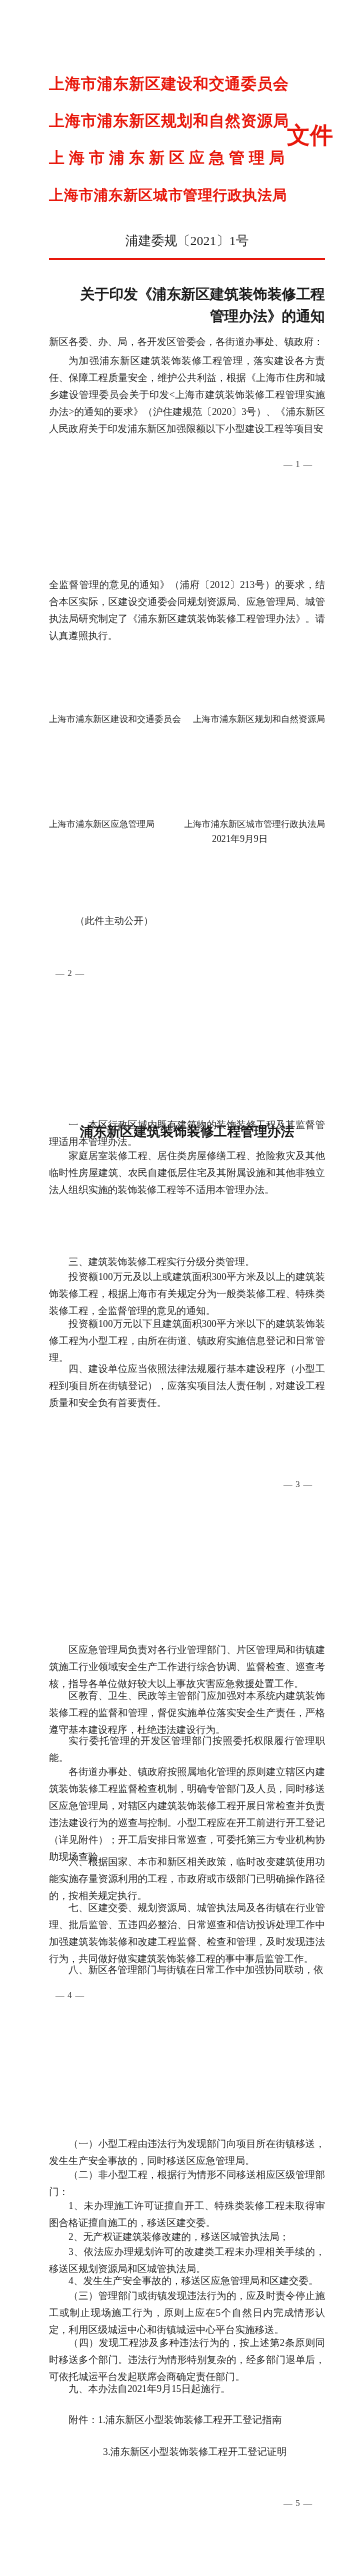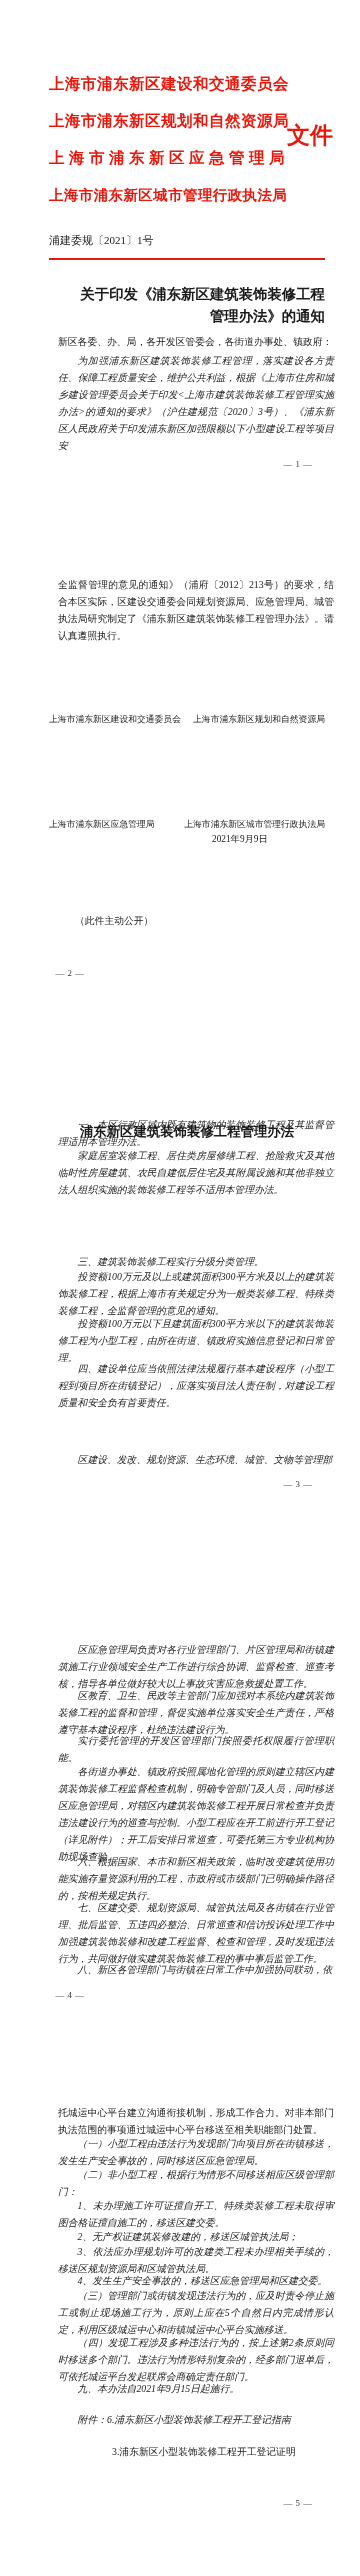--- a/index.html
+++ b/index.html
@@ -11,33 +11,33 @@
     overflow:hidden;
   }
   
   .red-line { position:absolute; left:49px; width:241px; color:var(--red);
     font-weight:700; font-size:15.5px; line-height:24px; white-space:nowrap; }
   .ls1 { letter-spacing:0.5px; }
   .ls-wide { letter-spacing:4.5px; }
   .red-line.small { font-size:14.4px; letter-spacing:0.5px; }
   .wenjian { position:absolute; left:287px; top:123px; color:var(--red);
     font-weight:700; font-size:23px; line-height:26px; }
-  .docnum { position:absolute; left:49px; top:234px; width:276px; text-align:left;
-    font-size:11px; line-height:13.4px; }
+  .docnum { position:absolute; left:49px; top:234px; width:276px; text-align:center;
+    font-size:13px; line-height:13.4px; }
   .redrule { position:absolute; left:49px; top:258px; width:276px; height:2.1px;
     background:var(--red); }
   
   .doc-title { position:absolute; left:49px; width:276px; text-align:right;
     font-weight:700; font-size:14.4px; line-height:21.6px; }
   .sec-title { position:absolute; left:49px; width:276px; text-align:center;
     font-weight:700; font-size:13.4px; line-height:18.5px;margin-top:40px; }
   
   .par { position:absolute; left:49px; width:276px; font-size:9.8px;
-    line-height:17px; text-align:justify; word-break:break-all;margin-left:9px; }
-  .ind { text-indent:2em;font-style:italic; }
+    line-height:17px; text-align:justify; word-break:break-all; }
+  .ind { text-indent:2em; }
   .nowrap { white-space:nowrap; }
   .hang { padding-left:54px; text-indent:0; box-sizing:border-box; }
   
   .sig-row { position:absolute; left:49px; width:276px; display:flex;
     justify-content:space-between; font-size:8.8px; line-height:13.4px; white-space:nowrap; }
   .sig-date { position:absolute; left:212px; font-size:9.3px; }
   .open-note { position:absolute; left:75px; font-size:9.8px; }
   
   .pgnum { position:absolute; width:32px; text-align:center; font-size:8.8px;
     color:#3a3a3a; letter-spacing:0.5px; white-space:nowrap; }
@@ -73,40 +73,38 @@
   <div class="open-note" style="top:915px">（此件主动公开）</div>
   <div class="pgnum" style="top:968px; left:54px">— 2 —</div>
 
   <div class="sec-title" style="top:1083px">浦东新区建筑装饰装修工程管理办法</div>
   <div class="par ind" style="top:1116px">一、本区行政区域内既有建筑物的装饰装修工程及其监督管理适用本管理办法。</div>
   <div class="par ind" style="top:1147px">家庭居室装修工程、居住类房屋修缮工程、抢险救灾及其他临时性房屋建筑、农民自建低层住宅及其附属设施和其他非独立法人组织实施的装饰装修工程等不适用本管理办法。</div>
   <div class="par ind" style="top:1253px">三、建筑装饰装修工程实行分级分类管理。</div>
   <div class="par ind" style="top:1268px">投资额100万元及以上或建筑面积300平方米及以上的建筑装饰装修工程，根据上海市有关规定分为一般类装修工程、特殊类装修工程，全监督管理的意见的通知。</div>
   <div class="par ind" style="top:1315px">投资额100万元以下且建筑面积300平方米以下的建筑装饰装修工程为小型工程，由所在街道、镇政府实施信息登记和日常管理。</div>
   <div class="par ind" style="top:1360px">四、建设单位应当依照法律法规履行基本建设程序（小型工程到项目所在街镇登记），应落实项目法人责任制，对建设工程质量和安全负有首要责任。</div>
-  <div class="par ind nowrap" style="top:1451px">区建设、发改、规划资源、生态环境、城管、文物等管理部</div>
   <div class="pgnum" style="top:1479px; left:282px">— 3 —</div>
 
   <div class="par ind" style="top:1641px">区应急管理局负责对各行业管理部门、片区管理局和街镇建筑施工行业领域安全生产工作进行综合协调、监督检查、巡查考核，指导各单位做好较大以上事故灾害应急救援处置工作。</div>
   <div class="par ind" style="top:1687px">区教育、卫生、民政等主管部门应加强对本系统内建筑装饰装修工程的监督和管理，督促实施单位落实安全生产责任，严格遵守基本建设程序，杜绝违法建设行为。</div>
   <div class="par ind" style="top:1732px">实行委托管理的开发区管理部门按照委托权限履行管理职能。</div>
   <div class="par ind" style="top:1763px">各街道办事处、镇政府按照属地化管理的原则建立辖区内建筑装饰装修工程监督检查机制，明确专管部门及人员，同时移送区应急管理局，对辖区内建筑装饰装修工程开展日常检查并负责违法建设行为的巡查与控制。小型工程应在开工前进行开工登记（详见附件）；开工后安排日常巡查，可委托第三方专业机构协助现场查验。</div>
   <div class="par ind" style="top:1853px">六、根据国家、本市和新区相关政策，临时改变建筑使用功能实施存量资源利用的工程，市政府或市级部门已明确操作路径的，按相关规定执行。</div>
   <div class="par ind" style="top:1899px">七、区建交委、规划资源局、城管执法局及各街镇在行业管理、批后监管、五违四必整治、日常巡查和信访投诉处理工作中加强建筑装饰装修和改建工程监督、检查和管理，及时发现违法行为，共同做好做实建筑装饰装修工程的事中事后监管工作。</div>
   <div class="par ind nowrap" style="top:1961px">八、新区各管理部门与街镇在日常工作中加强协同联动，依</div>
   <div class="pgnum" style="top:1990px; left:54px">— 4 —</div>
 
-  <div class="par" style="top:2104px">托城运中心平台建立沟通衔接机制，形成工作合力。对非本部门执法范围的事项通过城运中心平台移送至相关职能部门处置。</div>
   <div class="par ind" style="top:2135px">（一）小型工程由违法行为发现部门向项目所在街镇移送，发生生产安全事故的，同时移送区应急管理局。</div>
   <div class="par ind" style="top:2166px">（二）非小型工程，根据行为情形不同移送相应区级管理部门：</div>
   <div class="par ind" style="top:2197px">1、未办理施工许可证擅自开工、特殊类装修工程未取得审图合格证擅自施工的，移送区建交委。</div>
   <div class="par ind" style="top:2228px">2、无产权证建筑装修改建的，移送区城管执法局；</div>
   <div class="par ind" style="top:2243px">3、依法应办理规划许可的改建类工程未办理相关手续的，移送区规划资源局和区城管执法局。</div>
   <div class="par ind" style="top:2272px">4、发生生产安全事故的，移送区应急管理局和区建交委。</div>
   <div class="par ind" style="top:2287px">（三）管理部门或街镇发现违法行为的，应及时责令停止施工或制止现场施工行为，原则上应在5个自然日内完成情形认定，利用区级城运中心和街镇城运中心平台实施移送。</div>
   <div class="par ind" style="top:2334px">（四）发现工程涉及多种违法行为的，按上述第2条原则同时移送多个部门。违法行为情形特别复杂的，经多部门退单后，可依托城运平台发起联席会商确定责任部门。</div>
   <div class="par ind" style="top:2380px">九、本办法自2021年9月15日起施行。</div>
-  <div class="par ind nowrap" style="top:2411px">附件：6.浦东新区小型装饰装修工程开工登记指南</div>
+  <div class="par ind nowrap" style="top:2411px">附件：1.浦东新区小型装饰装修工程开工登记指南</div>
   <div class="par hang nowrap" style="top:2443px">3.浦东新区小型装饰装修工程开工登记证明</div>
   <div class="pgnum" style="top:2498px; left:282px">— 5 —</div>
 
 </div>
 
 
 </body></html>

